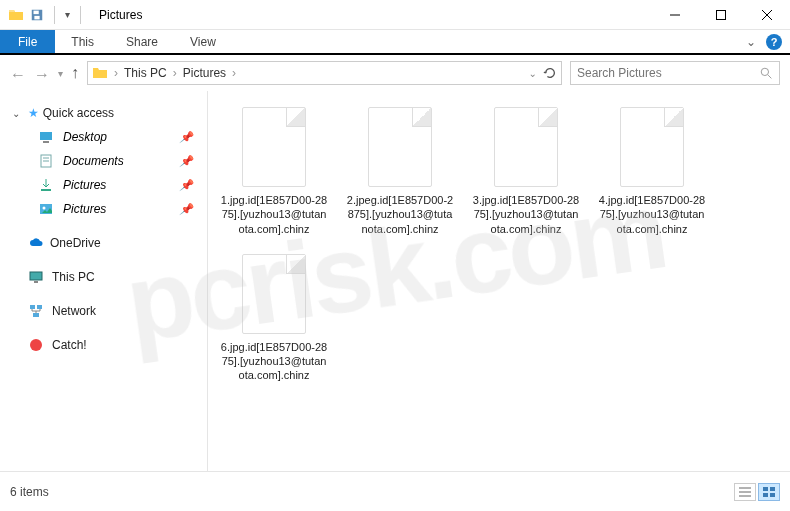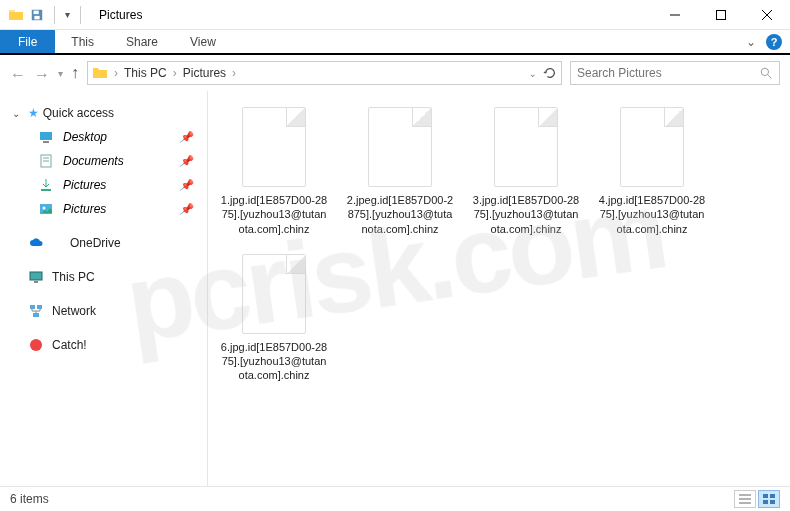--- a/index.html
+++ b/index.html
@@ -43,21 +43,21 @@
 .filegrid { display: flex; flex-wrap: wrap; gap: 18px 18px; align-content: flex-start; }
 .fileitem { width: 108px; display: flex; flex-direction: column; align-items: center; }
 .fileicon { width: 64px; height: 80px; background: #fff; border: 1px solid #ddd; border-radius: 2px; position: relative; margin-bottom: 6px; }
 .fileicon::before { content: ""; position: absolute; top: 0; right: 0; width: 18px; height: 18px; background: linear-gradient(135deg, #fff 0 50%, #e8e8e8 50% 100%); border-left: 1px solid #ddd; border-bottom: 1px solid #ddd; }
 .filename { font-size: 11px; text-align: center; color: #222; word-break: break-all; line-height: 1.3; }
 
 
 .wm { position: fixed; left: 50%; top: 52%; transform: translate(-50%,-50%) rotate(-8deg); font-size: 110px; font-weight: 700; color: rgba(200,200,200,0.25); pointer-events: none; letter-spacing: -4px; }
 
 
-.status { position: absolute; bottom: 0; left: 0; right: 0; height: 25px; background: #fff; border-top: 1px solid #e5e5e5; display: flex; align-items: center; padding: 0 10px; font-size: 12px; color: #444; }
+.status { position: absolute; bottom: 0; left: 0; right: 0; height: 40px; background: #fff; border-top: 1px solid #e5e5e5; display: flex; align-items: center; padding: 0 10px; font-size: 12px; color: #444; }
 .view-toggles { margin-left: auto; display: flex; gap: 2px; }
 .vtog { width: 22px; height: 18px; border: 1px solid #ccc; display: flex; align-items: center; justify-content: center; }
 .vtog.active { background: #cce8ff; border-color: #8ab9e6; }
 
 svg { display: block; }
 .folder-ico { width:16px; height:16px; }
 </style>
 </head>
 <body>
 
@@ -199,21 +199,21 @@
       <span>Pictures</span>
       <span class="pin">📌</span>
     </div>
     <div style="height:10px"></div>
     <div class="tree-item" style="padding-left:28px">
       <span>
           <svg width="16" height="16">
             <path d="M5 11a3 3 0 010-6 4 4 0 017 1 2.5 2.5 0 010 5H5z" fill="#0a78d4"></path>
           </svg>
         </span>
-      <span style="margin-left:22px">OneDrive</span>
+      <span style="margin-left:2px">OneDrive</span>
     </div>
     <div style="height:10px"></div>
     <div class="tree-item" style="padding-left:28px">
       <span>
           <svg width="16" height="16">
             <rect x="2" y="3" width="12" height="8" fill="#4aa" stroke="#266"></rect>
             <rect x="6" y="12" width="4" height="2" fill="#888"></rect>
           </svg>
         </span>
       <span style="margin-left:4px">This PC</span>

